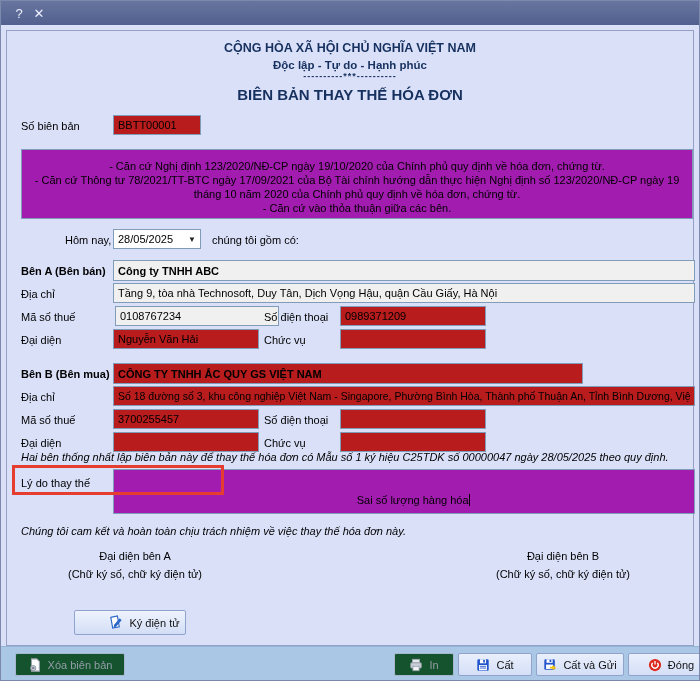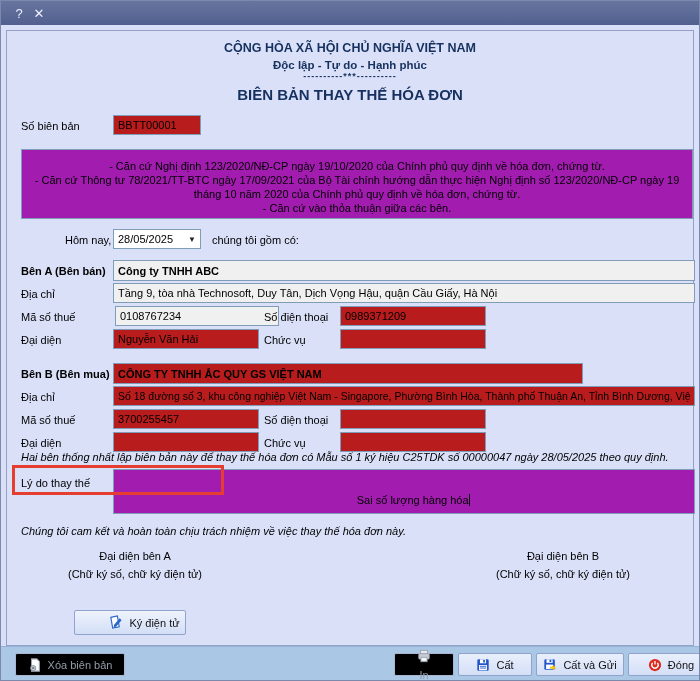--- a/index.html
+++ b/index.html
@@ -61,21 +61,21 @@
   .sig { position: absolute; width: 240px; text-align: center; }
   .sig .t { font-weight: normal; font-size: 11px; }
   .sig .s { font-size: 11px; margin-top: 6px; }
 
   .btn {
     position: absolute; height: 23px; background: linear-gradient(#e9effc, #d4dff7);
     border: 1px solid #8fa3cc; border-radius: 2px;
     display: flex; align-items: center; justify-content: center; gap: 6px;
     font-size: 11px; color: #111; cursor: default;
   }
-  .btn.disabled { background: #000000; border-color: #a8b7cf; color: #939ca9; }
+  .btn.disabled { background: #14532d; border-color: #a8b7cf; color: #939ca9; }
   .btn-sign { height: 25px; background: linear-gradient(#eef3fd, #d3def6); }
 
   .footerbar {
     position: absolute; left: 0; right: 0; top: 645px; height: 36px;
     background: #aac7e6; border-top: 1px solid #93b4d8;
   }
   .icon { display: inline-flex; }
 </style>
 </head>
 <body>
@@ -175,21 +175,21 @@
       <span class="icon">
         <svg width="14" height="14" viewBox="0 0 16 16">
           <path d="M4 1 h6 l3 3 v11 H4 Z" fill="#fdfdfd" stroke="#9aa2ad" stroke-width="1.2"></path>
           <circle cx="6" cy="11.5" r="3" fill="#c7ccd4" stroke="#8f97a2"></circle>
           <path d="M4.8 10.3 l2.4 2.4 M7.2 10.3 l-2.4 2.4" stroke="#6d7580" stroke-width="1.1"></path>
         </svg>
       </span>
       <span>Xóa biên bản</span>
     </div>
 
-    <div class="btn disabled" style="left:393px; top:6px; width:60px;flex-direction:column;">
+    <div class="btn disabled" style="left:393px; top:6px; width:60px;">
       <span class="icon">
         <svg width="14" height="14" viewBox="0 0 16 16">
           <rect x="4" y="1.5" width="8" height="4" fill="#e7e9ee" stroke="#9aa2ad"></rect>
           <rect x="2" y="5.5" width="12" height="6" rx="1" fill="#c9ced6" stroke="#9aa2ad"></rect>
           <rect x="4.5" y="9.5" width="7" height="5" fill="#f2f3f6" stroke="#9aa2ad"></rect>
         </svg>
       </span>
       <span>In</span>
     </div>
 

